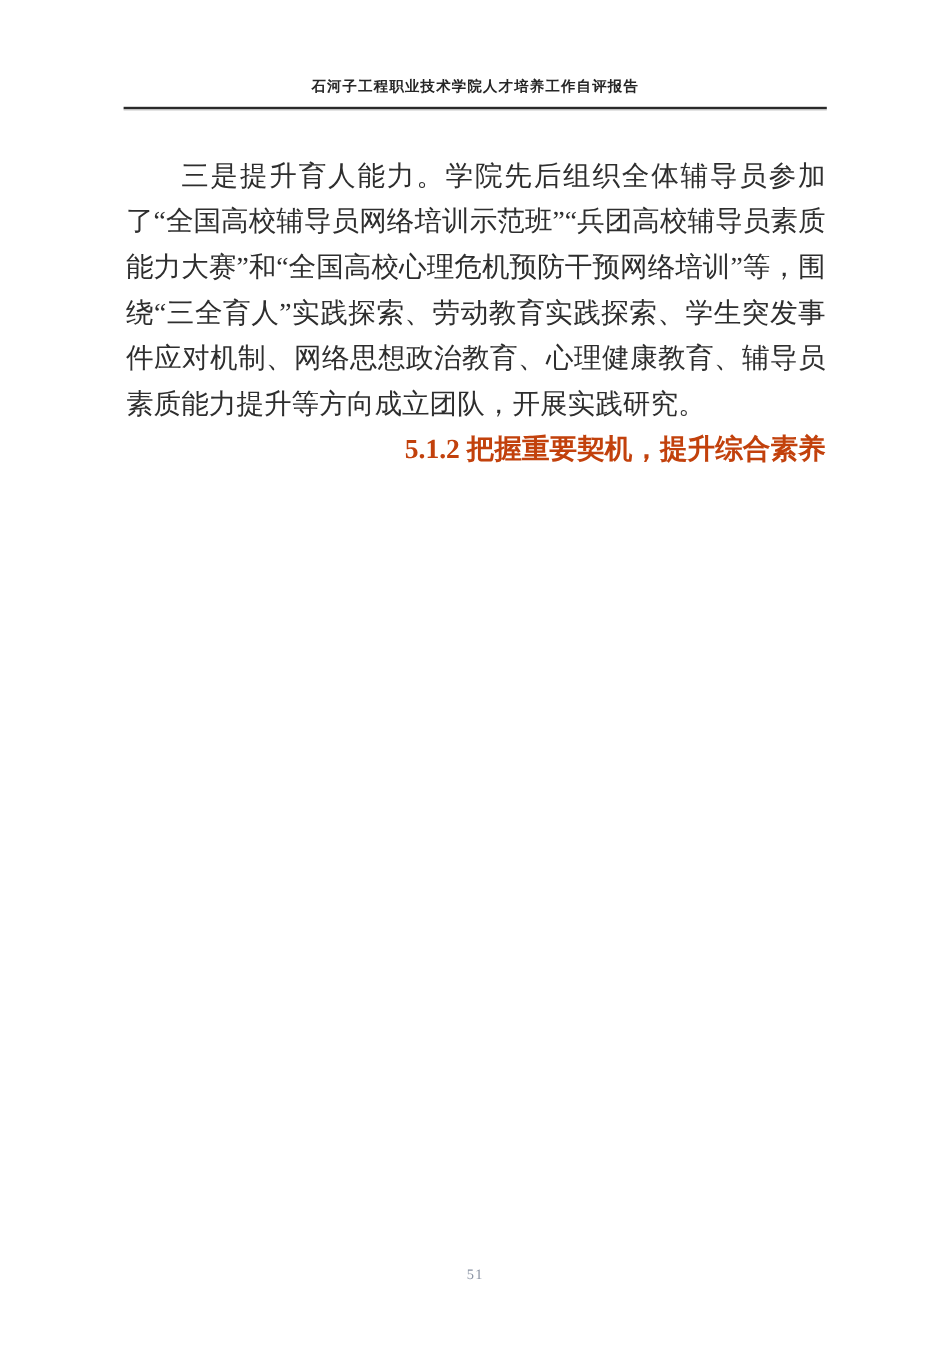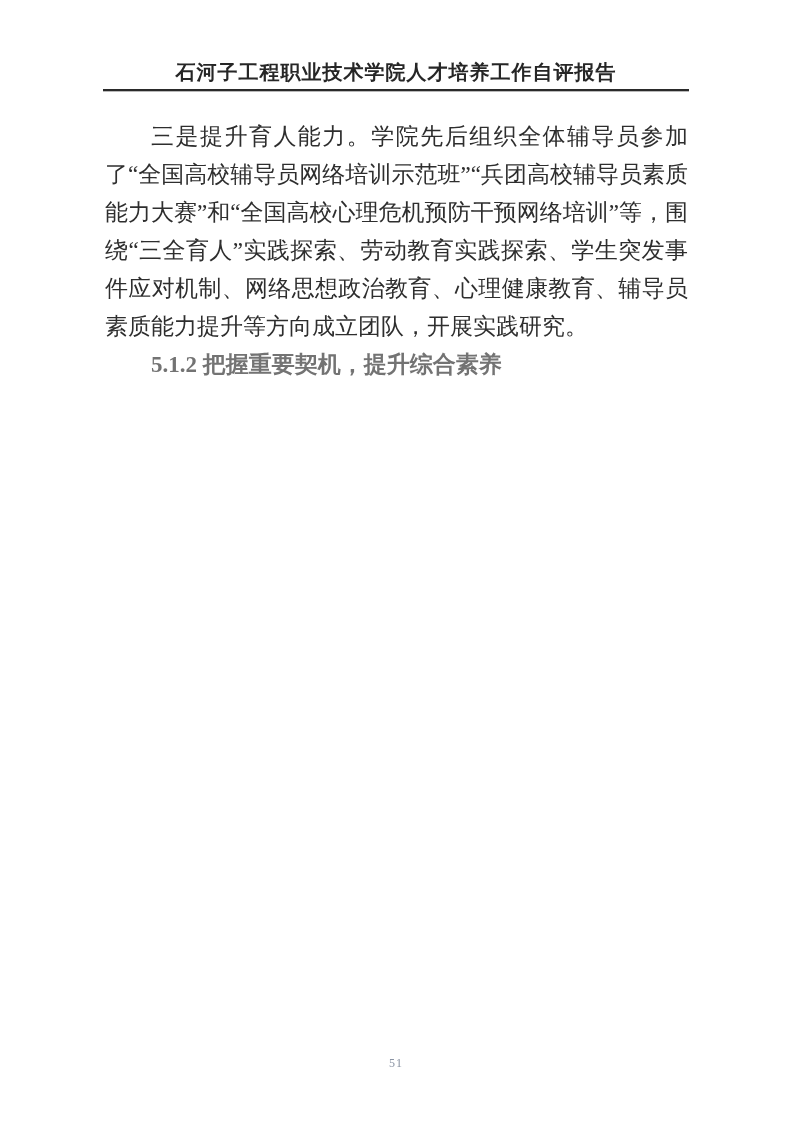--- a/index.html
+++ b/index.html
@@ -19,51 +19,51 @@
   }
   
   .page-header {
     position: absolute;
     top: 60px;
     left: 103px;
     width: 586px;
   }
   .page-header .title {
     text-align: center;
-    font-size: 20px;
+    font-size: 12px;
     letter-spacing: 1px;
     font-weight: bold;
     color: #262626;
     line-height: 24px;
   }
   .header-rule {
     margin-top: 5px;
     height: 0;
     border-top: 2px solid #2a2a2a;
     border-bottom: 1px solid #b9b9b9;
   }
   
   .content {
     position: absolute;
-    top: 118px;
+    top: 128px;
     left: 105px;
     width: 583px;
   }
   .content p {
     margin: 0;
     font-size: 23px;
     line-height: 38px;
     text-align: justify;
     text-indent: 2em;
     color: #2e2e2e;
   }
   .content p.section-heading {
     font-weight: bold;
-    color: #737373;
-    text-align: left;
+    color: #c2410c;
+    text-align: right;
   }
   
   .page-footer {
     position: absolute;
     top: 1053px;
     left: 0;
     width: 100%;
     text-align: center;
   }
   .page-number {

